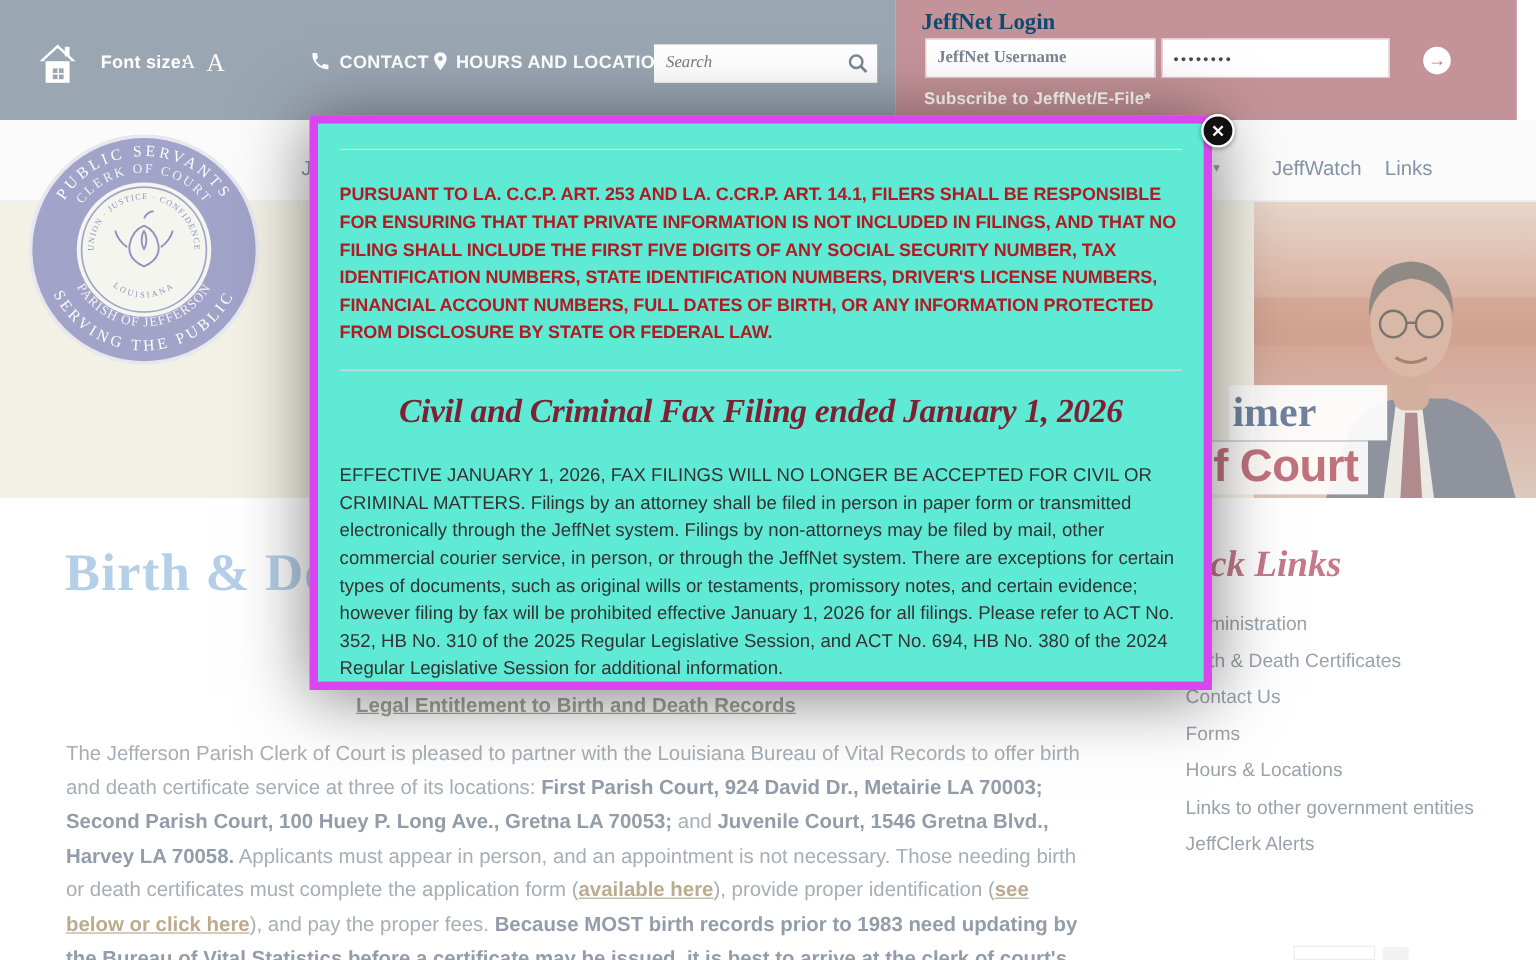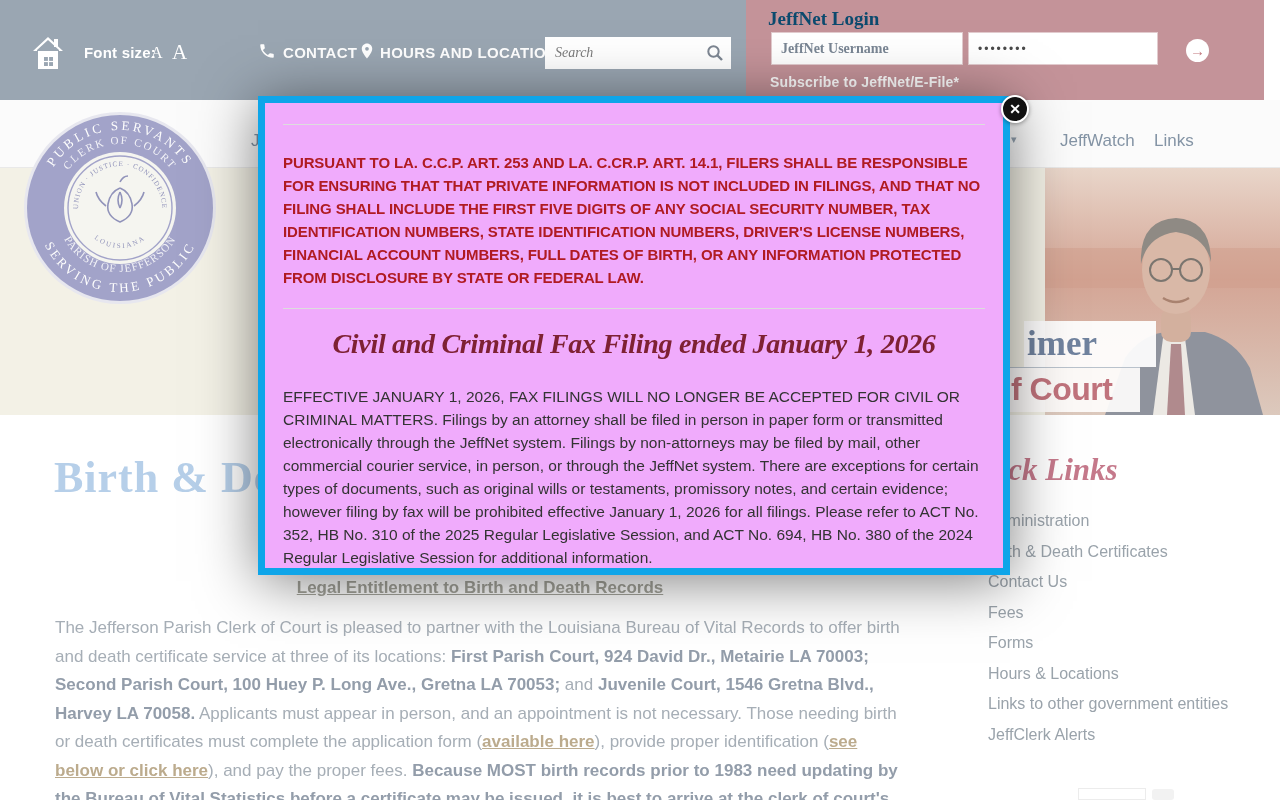--- a/index.html
+++ b/index.html
@@ -35,41 +35,41 @@
   
   .nav-bar { position:absolute; left:0; top:100px; width:1280px; height:68px; background:#fbfbfb; border-bottom:1px solid #e9e9e9; }
   .nav-item { position:absolute; top:31px; color:#8494a5; font-size:17px; cursor:pointer; white-space:nowrap; }
   .nav-caret { position:absolute; left:1011px; top:33px; color:#93a1af; font-size:11px; cursor:pointer; }
   
   .hero { position:absolute; left:0; top:168px; width:1280px; height:247px; background:#f3f1e6; }
   .hero-photo { position:absolute; left:1045px; top:0; width:235px; height:247px; }
   .name-band1 { position:absolute; left:1008px; top:321px; width:132px; height:46px; background:rgba(255,255,255,.93);
      font-family:"Liberation Serif",serif; font-weight:bold; font-size:35px; color:#70829e; padding-left:3px; line-height:46px;margin-left:16px; }
   .name-band2 { position:absolute; left:1008px; top:367px; width:132px; height:45px; background:rgba(254,253,252,.93);
-     border-top:1px solid #b9c2cc; font-weight:bold; font-size:32px; color:#c0737c; padding-left:3px; line-height:43px; letter-spacing:-.5px; }
+     border-top:1px solid #b9c2cc; font-weight:bold; font-size:38px; color:#c0737c; padding-left:3px; line-height:43px; letter-spacing:-.5px; }
   .seal { position:absolute; left:22px; top:110px; width:196px; height:196px; }
   
   .page-h1 { position:absolute; left:54px; top:452px; font-family:"Liberation Serif",serif; font-weight:bold;
      font-size:44px; color:#b6cfe9; letter-spacing:1px; white-space:nowrap; }
   .legal-link { position:absolute; left:55px; top:578px; width:850px; text-align:center; font-weight:bold;
      font-size:17px; color:#a4a49b; text-decoration:underline; cursor:pointer; }
   .main-para { position:absolute; left:55px; top:614px; width:850px; font-size:17px; line-height:28.5px; color:#a6aeb6; }
   .main-para .b { font-weight:bold; color:#939daa; }
   .main-para .lnk { font-weight:bold; color:#bcab8d; text-decoration:underline; cursor:pointer; }
   
   .qlinks-title { position:absolute; left:960px; top:452px; font-family:"Liberation Serif",serif; font-style:italic;
      font-weight:bold; font-size:31px; color:#c5798b; white-space:nowrap; }
   .qlinks { position:absolute; left:988px; top:512px; list-style:none; }
   .qlinks li { font-size:16px; color:#9aa3ab; margin-bottom:12.5px; cursor:pointer; white-space:nowrap; }
   
   .br-widget { position:absolute; left:1078px; top:788px; width:68px; height:12px; background:#fff; border:1px solid #ececec; }
   .br-glyph { position:absolute; left:1152px; top:789px; width:22px; height:11px; background:#f2f2f2; border-radius:3px; }
   
-  .modal { position:absolute; left:258px; top:96px; width:752px; height:479px; background:#f0abfc;
-     border:7px solid #0ea5e9; box-shadow:0 6px 55px rgba(0,0,0,.5); }
+  .modal { position:absolute; left:258px; top:96px; width:752px; height:479px; background:#5eead4;
+     border:7px solid #d946ef; box-shadow:0 6px 55px rgba(0,0,0,.5); }
   .modal-inner { padding:12px 18px 12px 18px; }
   .m-hr { border:none; border-top:1px solid #ddd; margin:9px 0 0 0; }
   .m-warning { margin-top:26px; color:#b01b22; font-weight:bold; font-size:15px; line-height:23px; letter-spacing:-.1px; }
   .m-hr2 { border:none; border-top:1px solid #ddd; margin:19px 0 0 0; }
   .m-title { margin-top:19px; text-align:center; font-family:"Liberation Serif",serif; font-style:italic; font-weight:bold;
      font-size:28px; color:#7e2133; letter-spacing:-.3px; }
   .m-body { margin-top:25px; color:#333; font-size:15.5px; line-height:23px; }
   .modal-close { position:absolute; left:1001px; top:95px; width:28px; height:28px; background:#111; border:2px solid #fff;
      border-radius:50%; color:#fff; text-align:center; line-height:24px; font-size:14px; font-weight:bold;
      cursor:pointer; box-shadow:0 1px 4px rgba(0,0,0,.4); z-index:30; }
@@ -204,21 +204,20 @@
 
   <div class="legal-link">Legal Entitlement to Birth and Death Records</div>
 
   <p class="main-para"><span>The Jefferson Parish Clerk of Court is pleased to partner with the Louisiana Bureau of Vital Records to offer birth and death certificate service at three of its locations:  </span><span class="b">First Parish Court, 924 David Dr., Metairie LA 70003; Second Parish Court, 100 Huey P. Long Ave., Gretna LA 70053;</span><span> and </span><span class="b">Juvenile Court, 1546 Gretna Blvd., Harvey LA 70058.</span><span>  Applicants must appear in person, and an appointment is not necessary.  Those needing birth or death certificates must complete the application form (</span><span class="lnk">available here</span><span>), provide proper identification (</span><span class="lnk">see below or click here</span><span>), and pay the proper fees.  </span><span class="b">Because MOST birth records prior to 1983 need updating by the Bureau of Vital Statistics before a certificate may be issued, it is best to arrive at the clerk of court's office before 4:00 p.m.</span></p>
 
   <div class="qlinks-title">Quick Links</div>
   <ul class="qlinks">
     <li>Administration</li>
     <li>Birth &amp; Death Certificates</li>
     <li>Contact Us</li>
-    <li>Fees</li>
     <li>Forms</li>
     <li>Hours &amp; Locations</li>
     <li>Links to other government entities</li>
     <li>JeffClerk Alerts</li>
   </ul>
 
   <div class="br-widget"></div>
   <div class="br-glyph"></div>
 
   <div class="modal">

